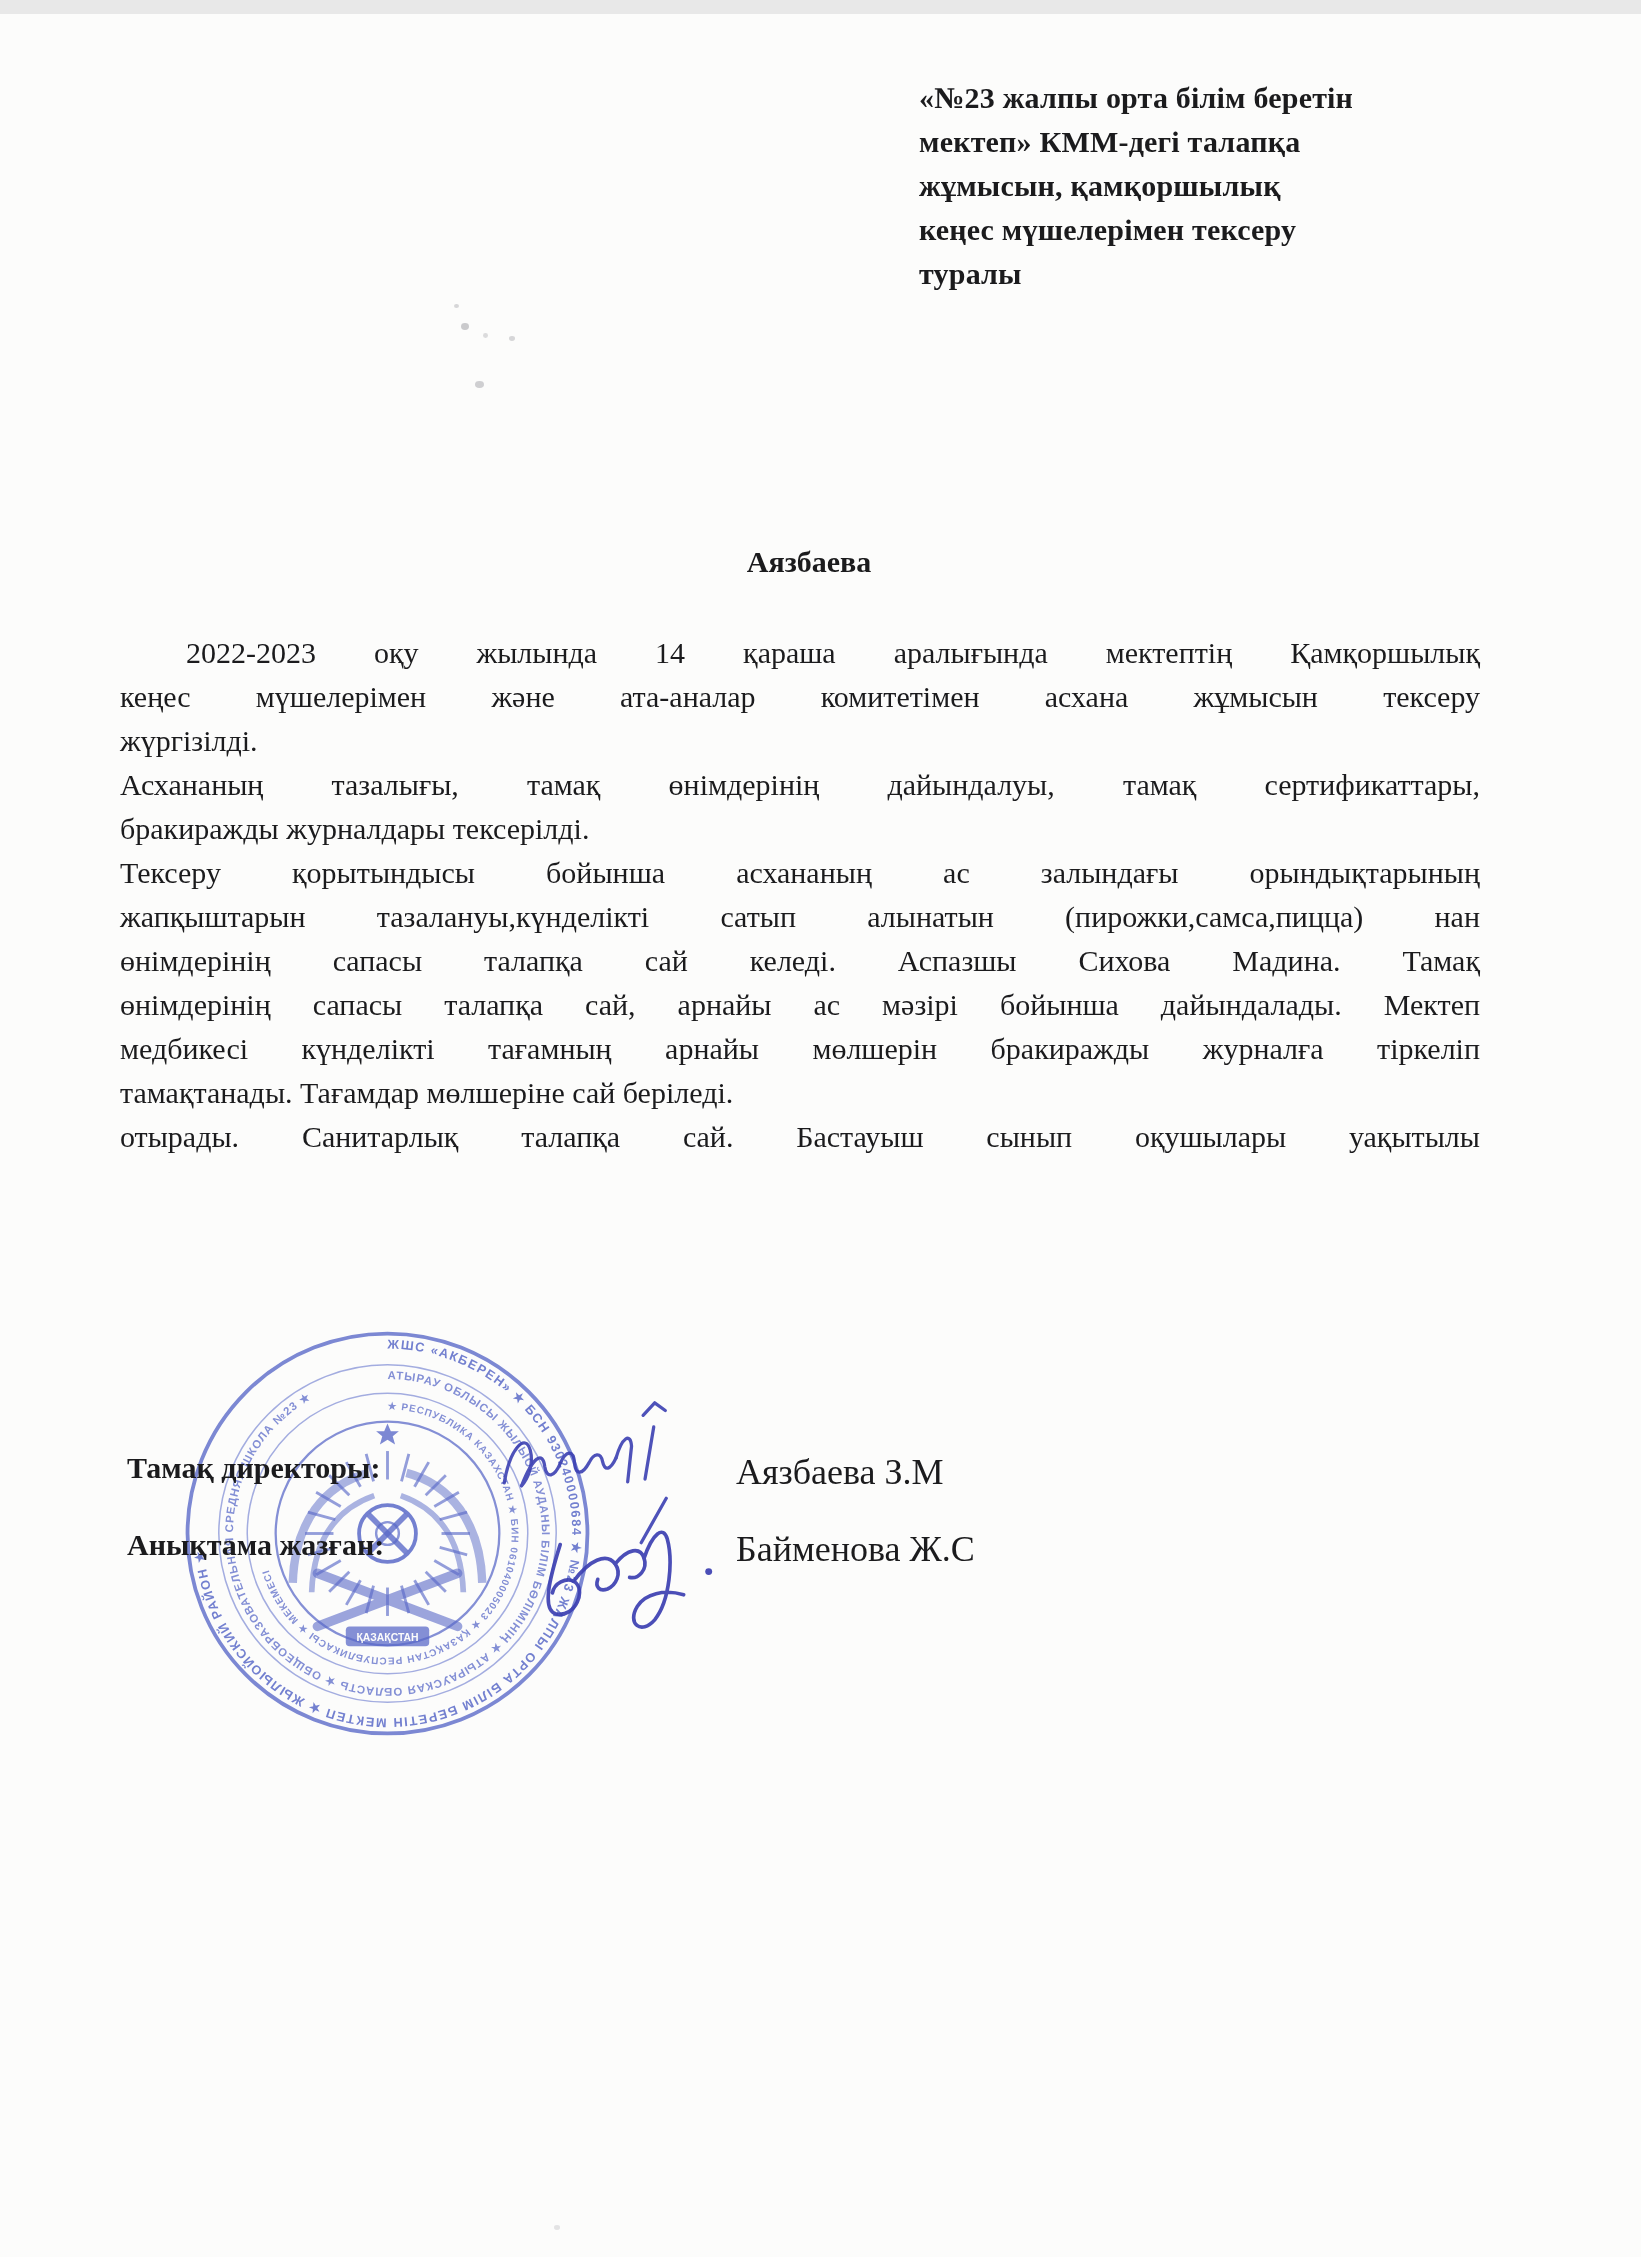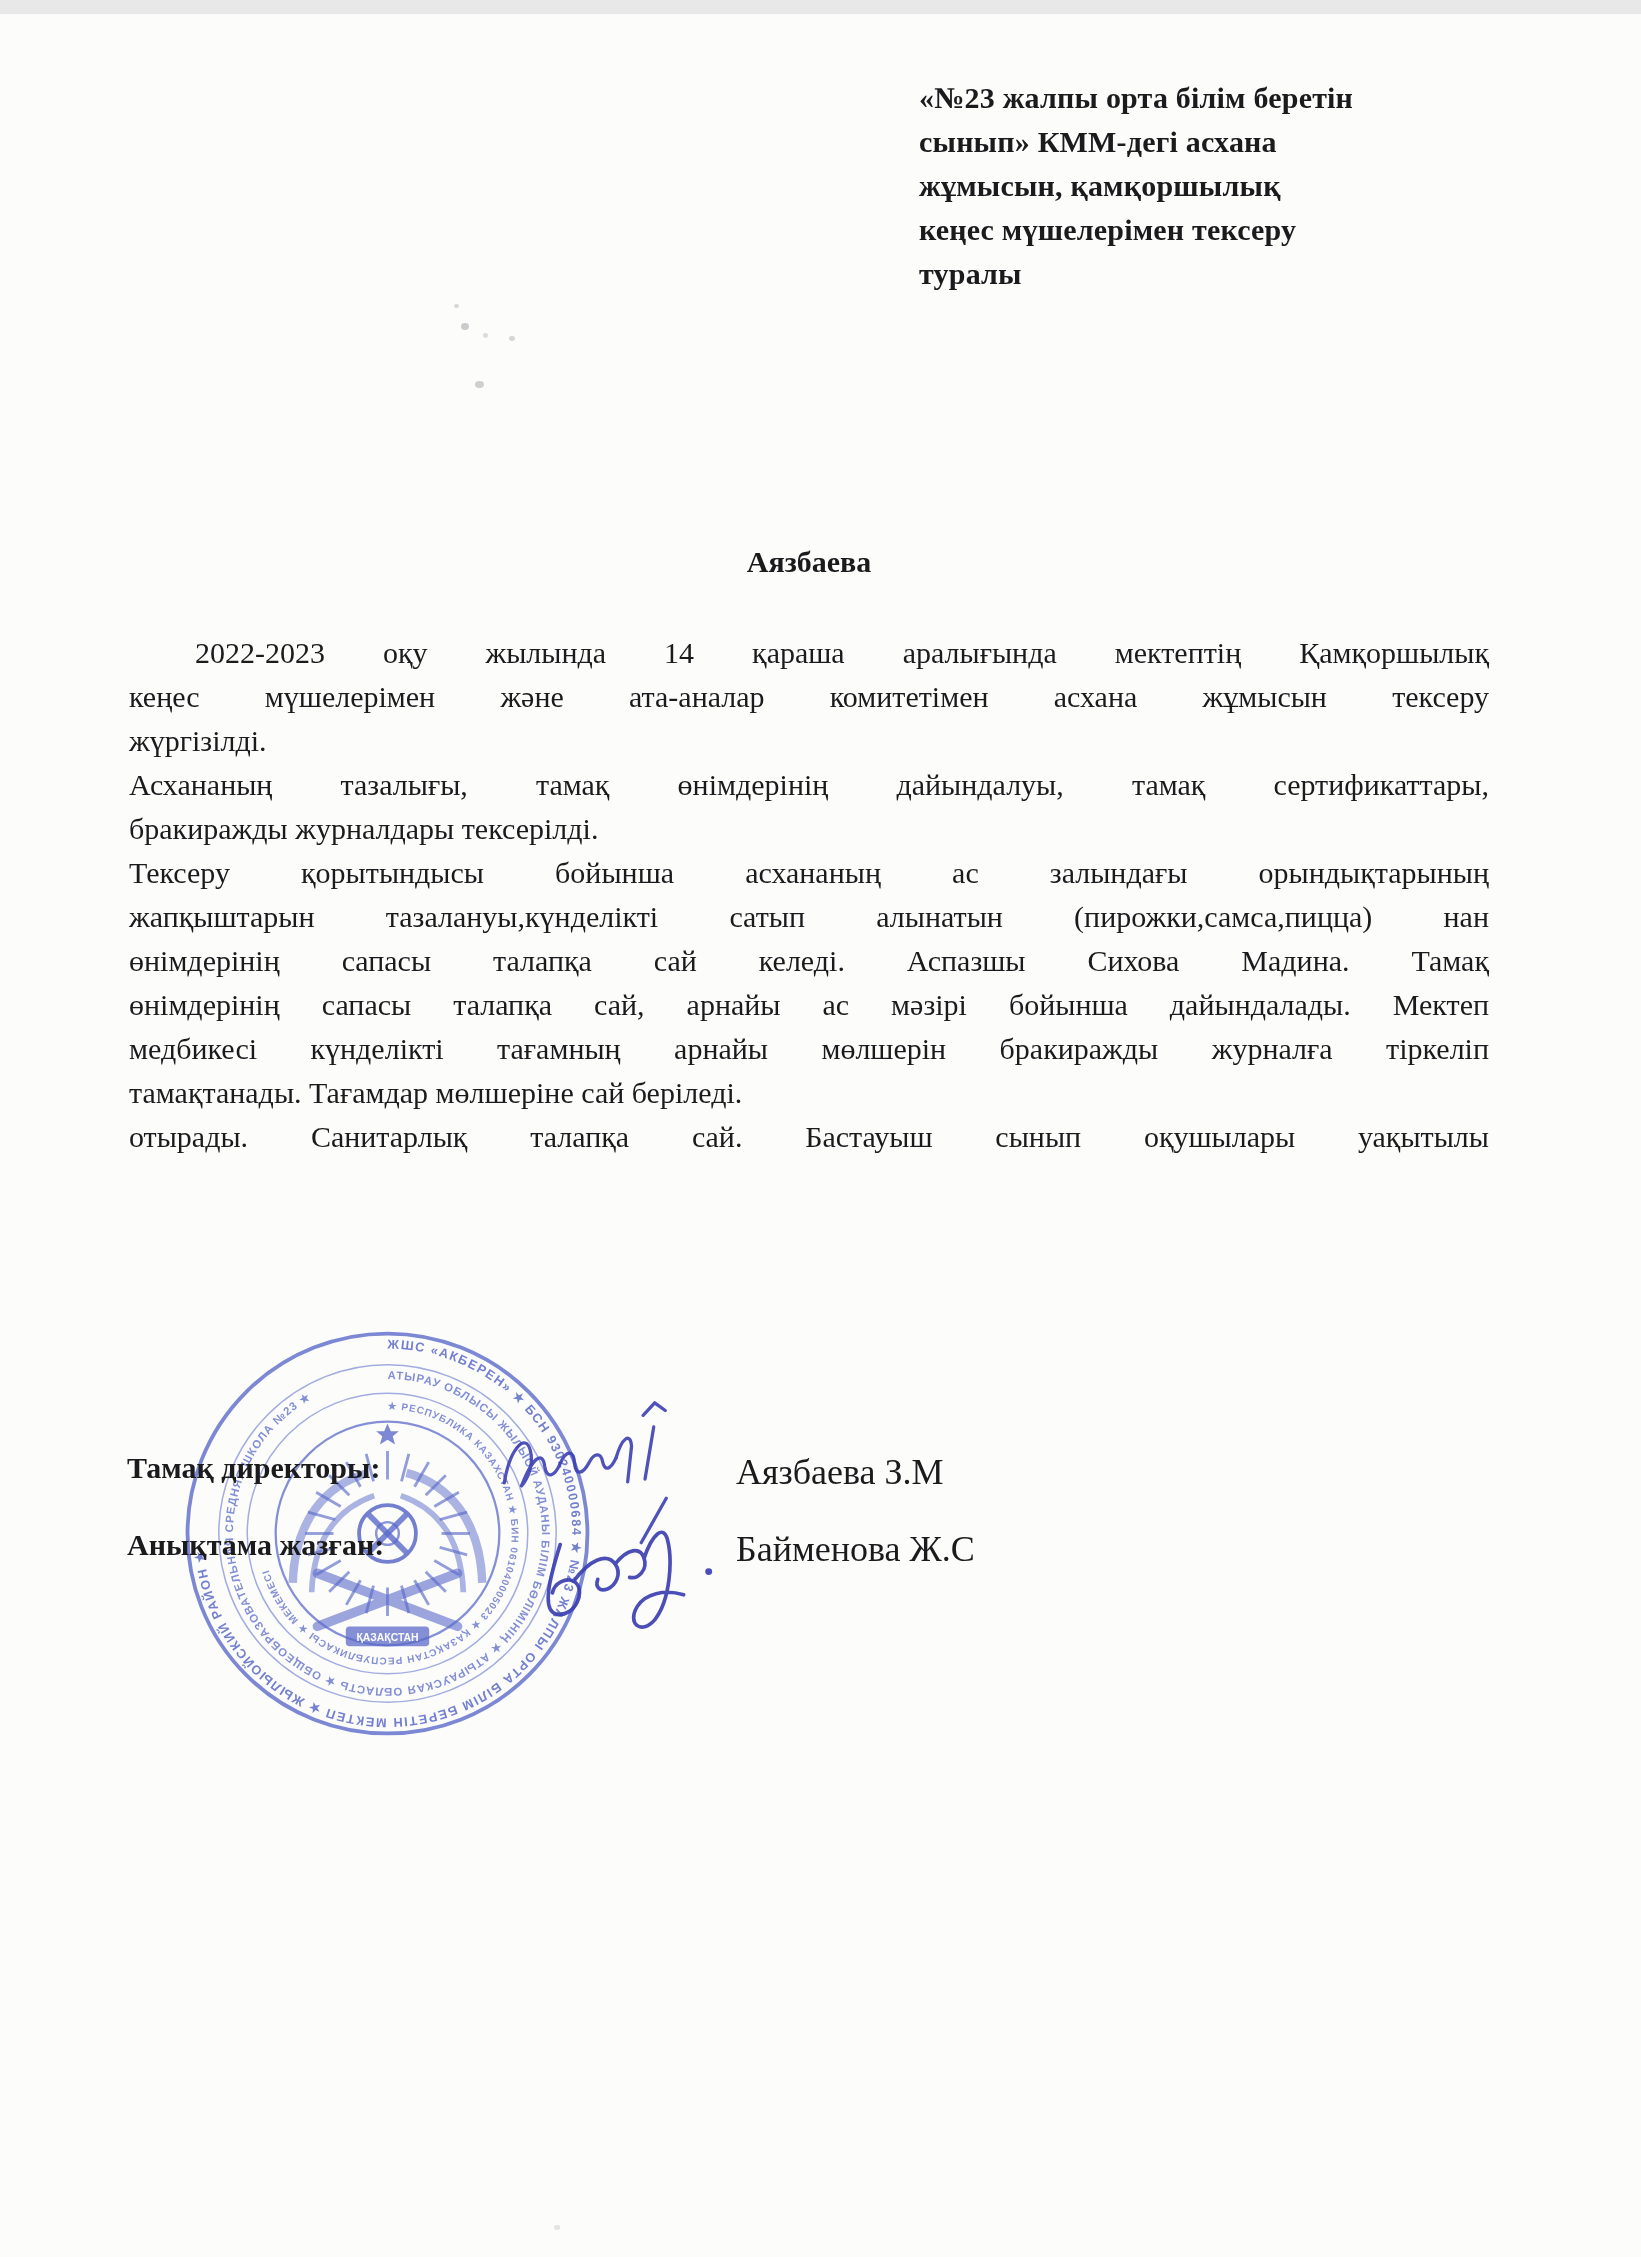--- a/index.html
+++ b/index.html
@@ -18,21 +18,21 @@
     font-weight:bold;font-size:30px;line-height:44px;
     letter-spacing:0.2px;
   }
   
   .doc-title{
     position:absolute;left:129px;top:531px;width:1360px;
     text-align:center;font-weight:bold;font-size:30px;
   }
   
   .body-block{
-    position:absolute;left:129px;top:617px;width:1360px;
+    position:absolute;left:120px;top:617px;width:1360px;
     font-size:30px;line-height:44px;
   }
   .ln{white-space:nowrap;}
   .jfy{white-space:normal;text-align:justify;text-align-last:justify;text-justify:inter-word;}
   .indent{text-indent:66px;}
   
   .sig-label{
     position:absolute;left:127px;font-weight:bold;font-size:30px;z-index:3;
   }
   .sig-name{
@@ -65,21 +65,21 @@
 
   <div class="speck s1"></div>
   <div class="speck s2"></div>
   <div class="speck s3"></div>
   <div class="speck s4"></div>
   <div class="speck s5"></div>
   <div class="speck s6"></div>
 
   <div class="header-block">
     <div>«№23 жалпы орта білім беретін</div>
-    <div>сынып» КММ-дегі асхана</div>
+    <div>мектеп» КММ-дегі талапқа</div>
     <div>жұмысын, қамқоршылық</div>
     <div>кеңес мүшелерімен тексеру</div>
     <div>туралы</div>
   </div>
 
   <div class="doc-title">Аязбаева</div>
 
   <div class="body-block">
     <div class="ln jfy indent">2022-2023 оқу жылында 14 қараша аралығында мектептің Қамқоршылық</div>
     <div class="ln jfy">кеңес мүшелерімен және ата-аналар комитетімен асхана жұмысын тексеру</div>

